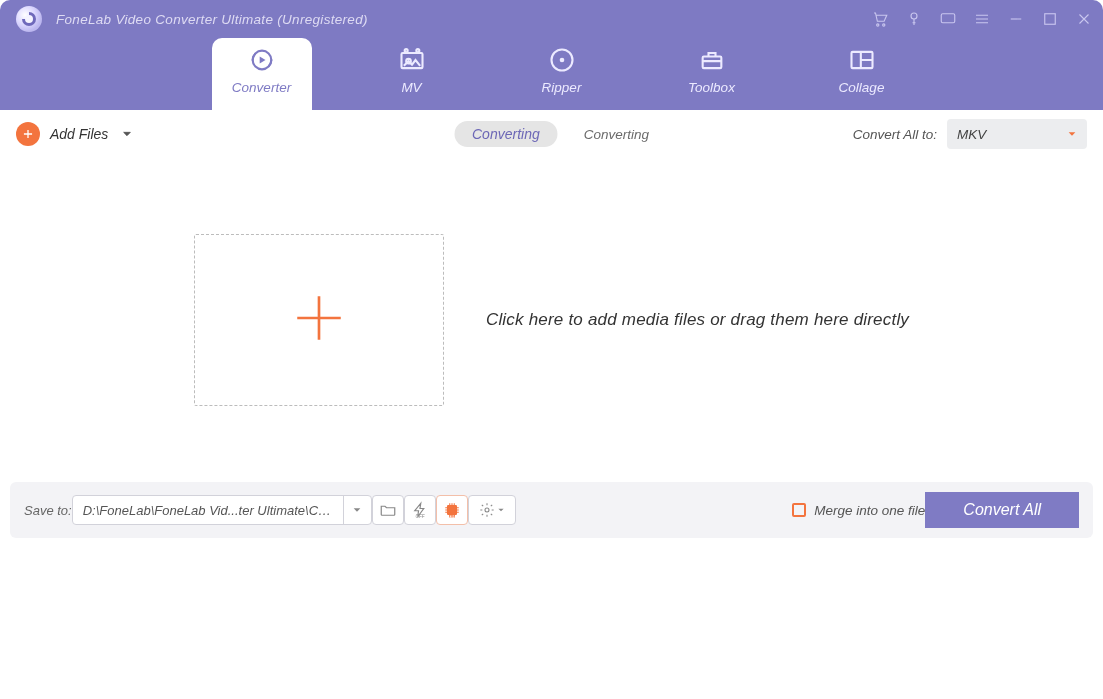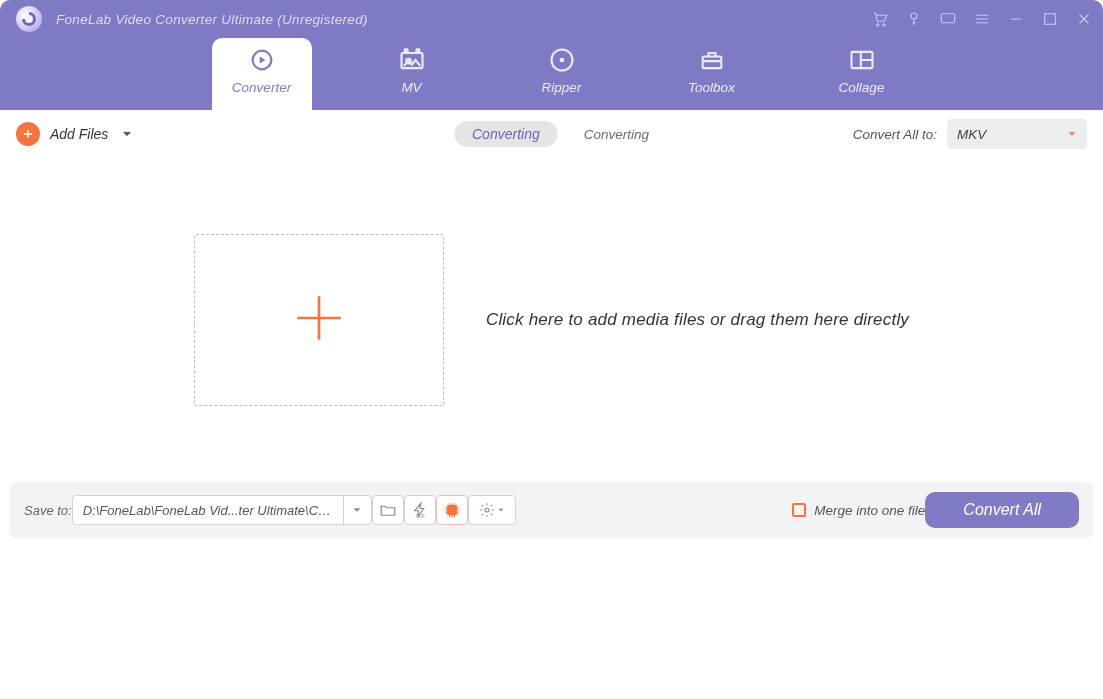--- a/index.html
+++ b/index.html
@@ -68,21 +68,21 @@
 .gpu-on { border-color:#f3bfa9; }
 .gpu-on svg { stroke:#f3743e; fill:#f3743e; }
 .iconbtn.settings-dd { width:48px; display:flex; gap:2px; }
 .iconbtn.settings-dd svg.gear { width:16px; height:16px; stroke:#888; fill:none; }
 .iconbtn.settings-dd svg.car { width:8px; height:8px; fill:#888; }
 
 .merge { display:flex; align-items:center; gap:8px; margin-left:auto; cursor:pointer; }
 .merge .mchk { width:14px; height:14px; border:2px solid #f3743e; border-radius:2px; }
 .merge .mlabel { font-size:13.5px; color:#555; }
 
-.convertbtn { height:36px; padding:8px 38px; border-radius:10px; background:#7f7bc4; color:#fff; font-size:16px; display:flex; align-items:center; justify-content:center; cursor:pointer; }
+.convertbtn { height:36px; padding:8px 38px; border-radius:0; background:#7f7bc4; color:#fff; font-size:16px; display:flex; align-items:center; justify-content:center; cursor:pointer; }
 </style>
 </head>
 <body>
 
 <div class="app">
 
   <div class="titlebar">
     <div class="app-logo">
         <div class="app-logo-inner"></div>
       </div>

